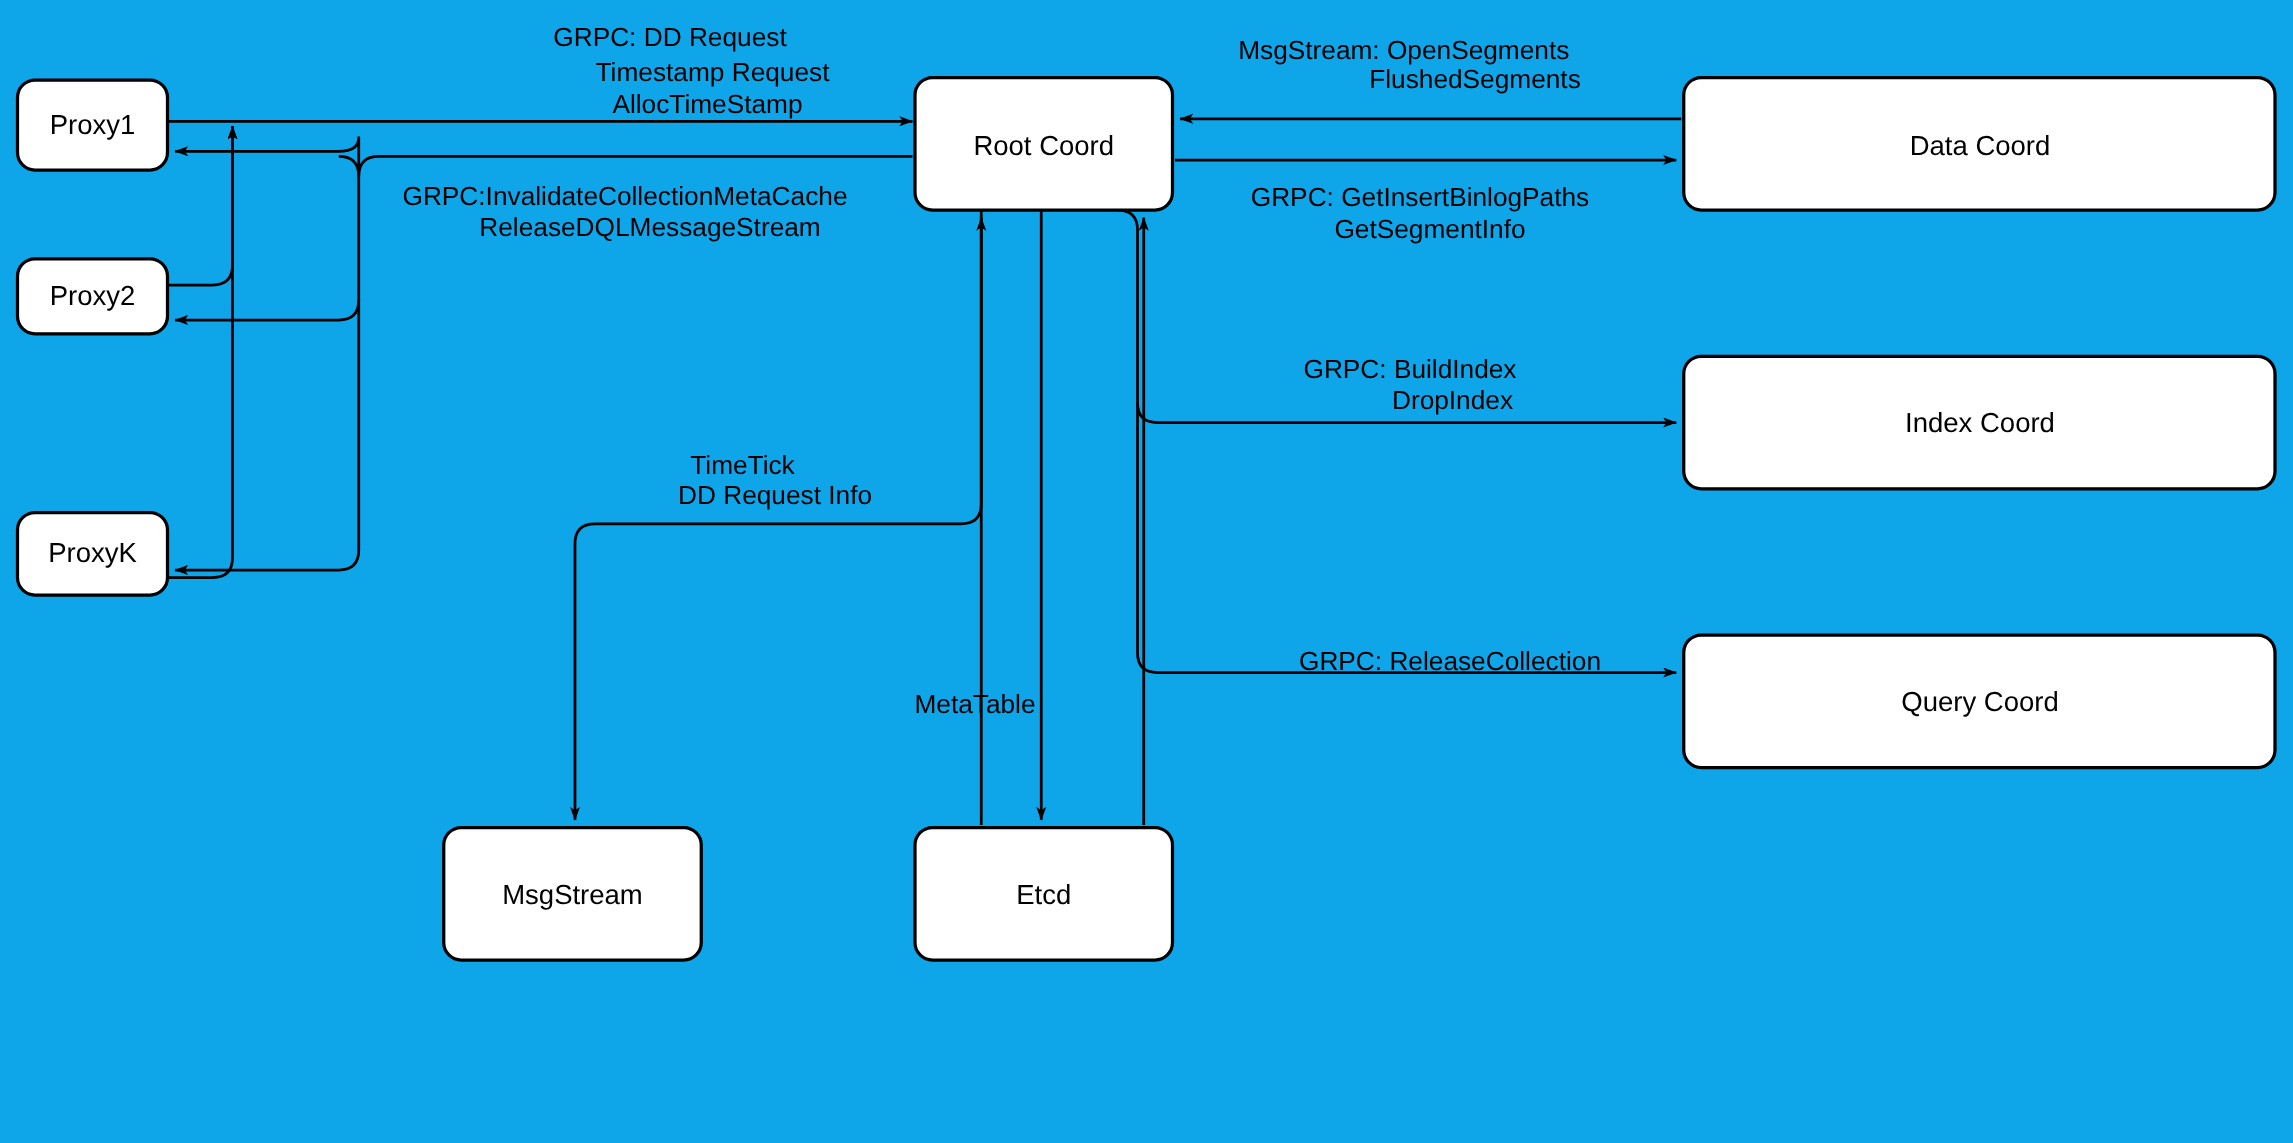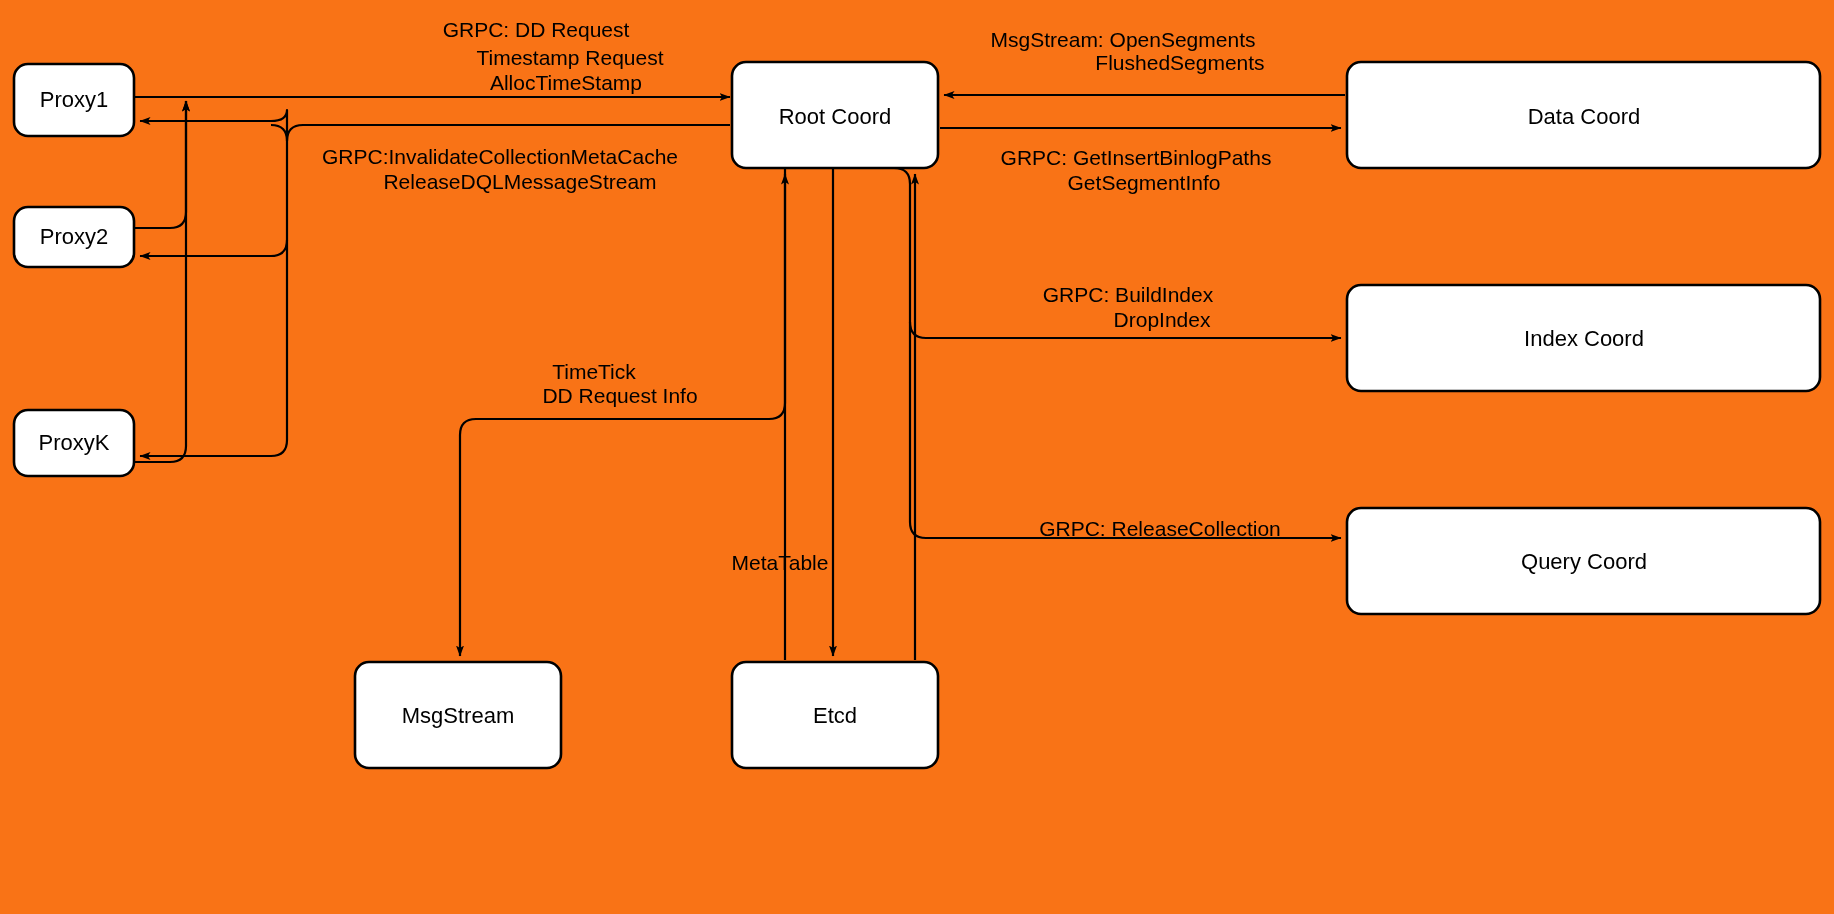--- a/index.html
+++ b/index.html
@@ -10,21 +10,21 @@
   body {
     width: 1834px;
     height: 914px;
     font-family: "Liberation Sans", sans-serif;
     overflow: hidden;
   }
   #diagram-root {
     position: relative;
     width: 1834px;
     height: 914px;
-    background: #f97316;
+    background: #0ea5e9;
   }
   svg.diagram {
     display: block;
     width: 1834px;
     height: 914px;
   }
   .node-rect {
     fill: #ffffff;
     stroke: #000000;
     stroke-width: 2.6;

